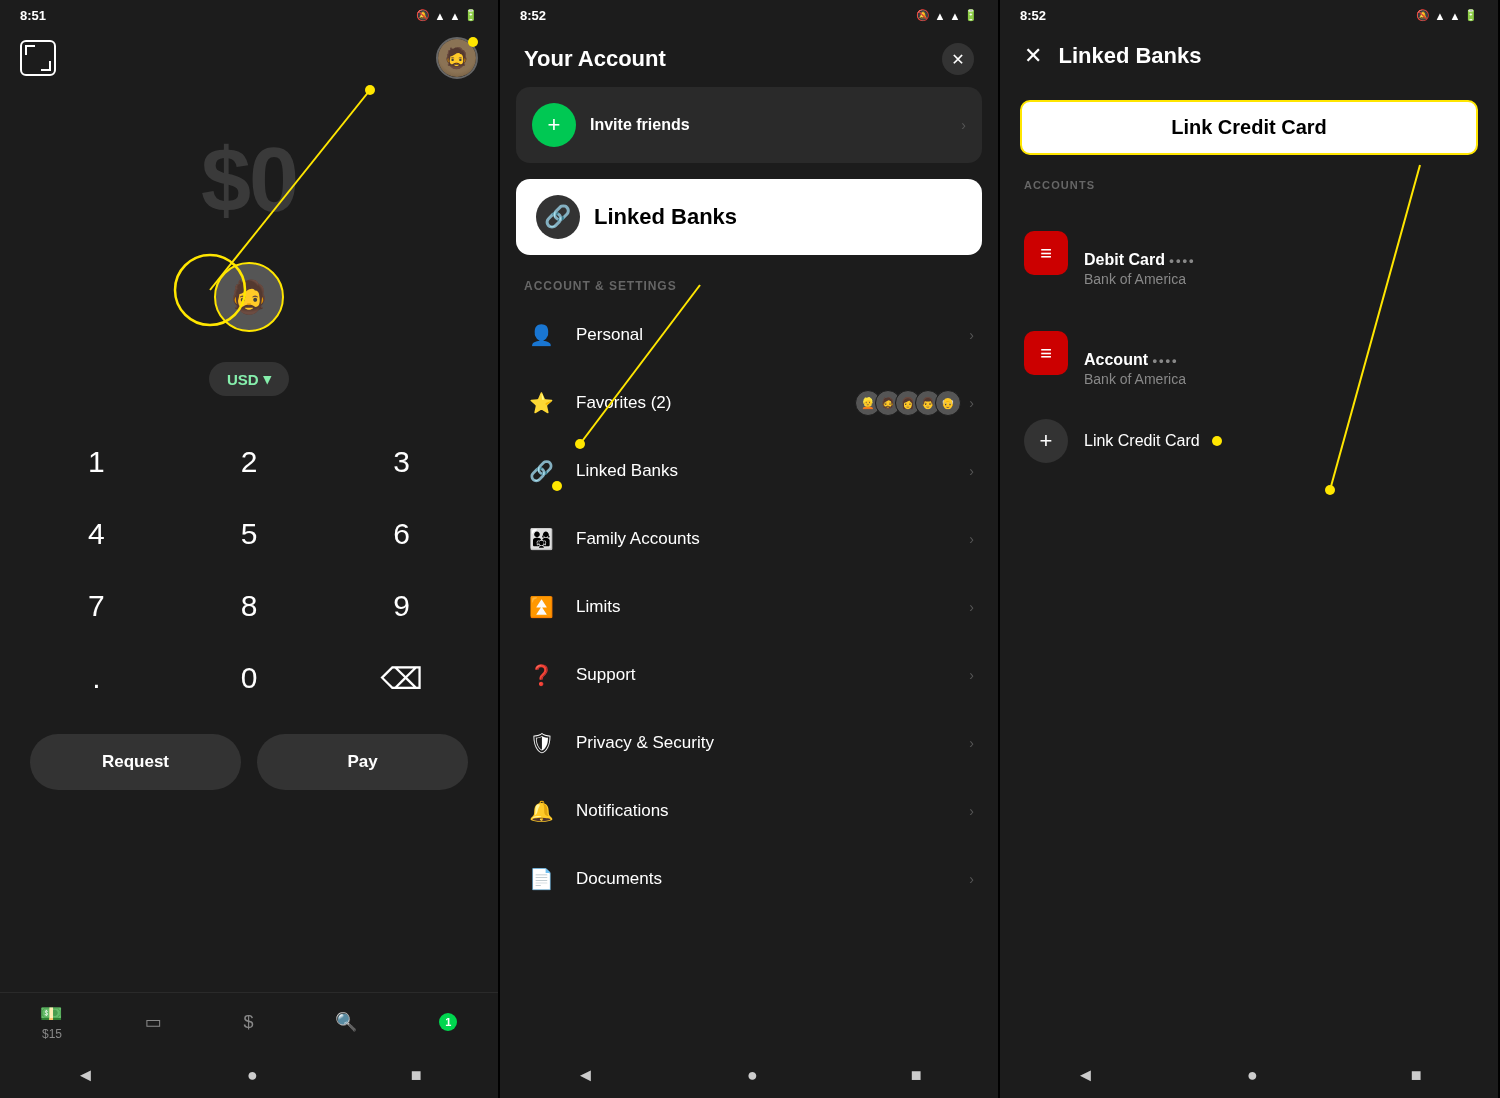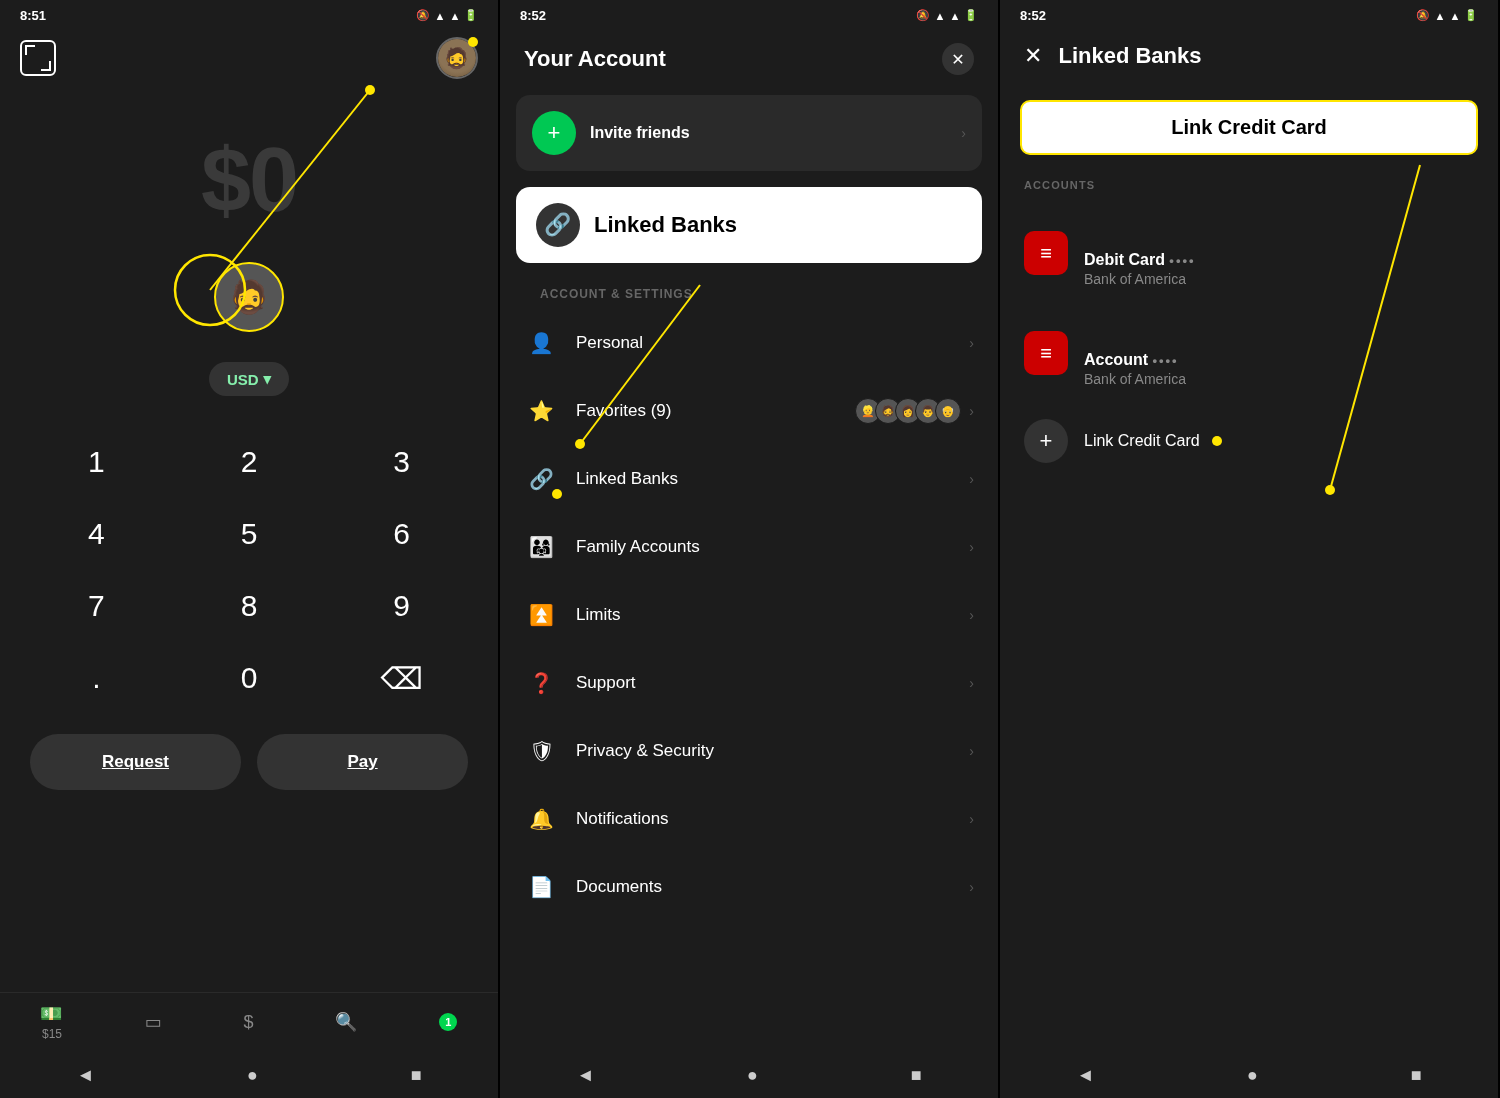--- a/index.html
+++ b/index.html
@@ -158,21 +158,20 @@
     .action-btn {
       flex: 1;
       background: #333;
       color: #fff;
       border: none;
       border-radius: 30px;
       padding: 18px;
       font-size: 17px;
       font-weight: 600;
       cursor: pointer;
-      text-decoration: underline;
     }
 
     .bottom-nav {
       display: flex;
       justify-content: space-around;
       align-items: center;
       padding: 10px 0 12px;
       border-top: 1px solid #2a2a2a;
       color: #888;
       font-size: 12px;
@@ -200,21 +199,21 @@
       color: #888;
     }
     .sys-btn { font-size: 18px; cursor: pointer; color: #ccc; }
 
     
     .panel2 { background: #1c1c1c; }
     .sheet-header {
       display: flex;
       justify-content: space-between;
       align-items: center;
-      padding: 16px 24px 20px;
+      padding: 16px 24px 12px;
       gap: 16px;
     }
     .sheet-title {
       font-size: 22px;
       font-weight: 700;
       color: #fff;
     }
     .close-btn {
       width: 32px; height: 32px;
       background: #333;
@@ -275,21 +274,21 @@
       font-size: 22px;
       font-weight: 700;
       color: #000;
     }
 
     .section-label {
       font-size: 12px;
       font-weight: 600;
       color: #666;
       letter-spacing: 0.08em;
-      padding: 8px 40px 8px;
+      padding: 8px 24px 8px;
       text-transform: uppercase;
     }
 
     .menu-item {
       display: flex;
       align-items: center;
       padding: 16px 24px;
       cursor: pointer;
       position: relative;
     }
@@ -568,21 +567,21 @@
     <div class="section-label">ACCOUNT &amp; SETTINGS</div>
 
     <div class="menu-item">
       <div class="menu-icon">👤</div>
       <span class="menu-label">Personal</span>
       <span class="menu-chevron">›</span>
     </div>
 
     <div class="menu-item">
       <div class="menu-icon">⭐</div>
-      <span class="menu-label">Favorites (9)</span>
+      <span class="menu-label">Favorites (2)</span>
       <div class="menu-avatars">
         <div class="menu-avatar">👱</div>
         <div class="menu-avatar">🧔</div>
         <div class="menu-avatar">👩</div>
         <div class="menu-avatar">👨</div>
         <div class="menu-avatar">👴</div>
       </div>
       <span class="menu-chevron">›</span>
     </div>
 

